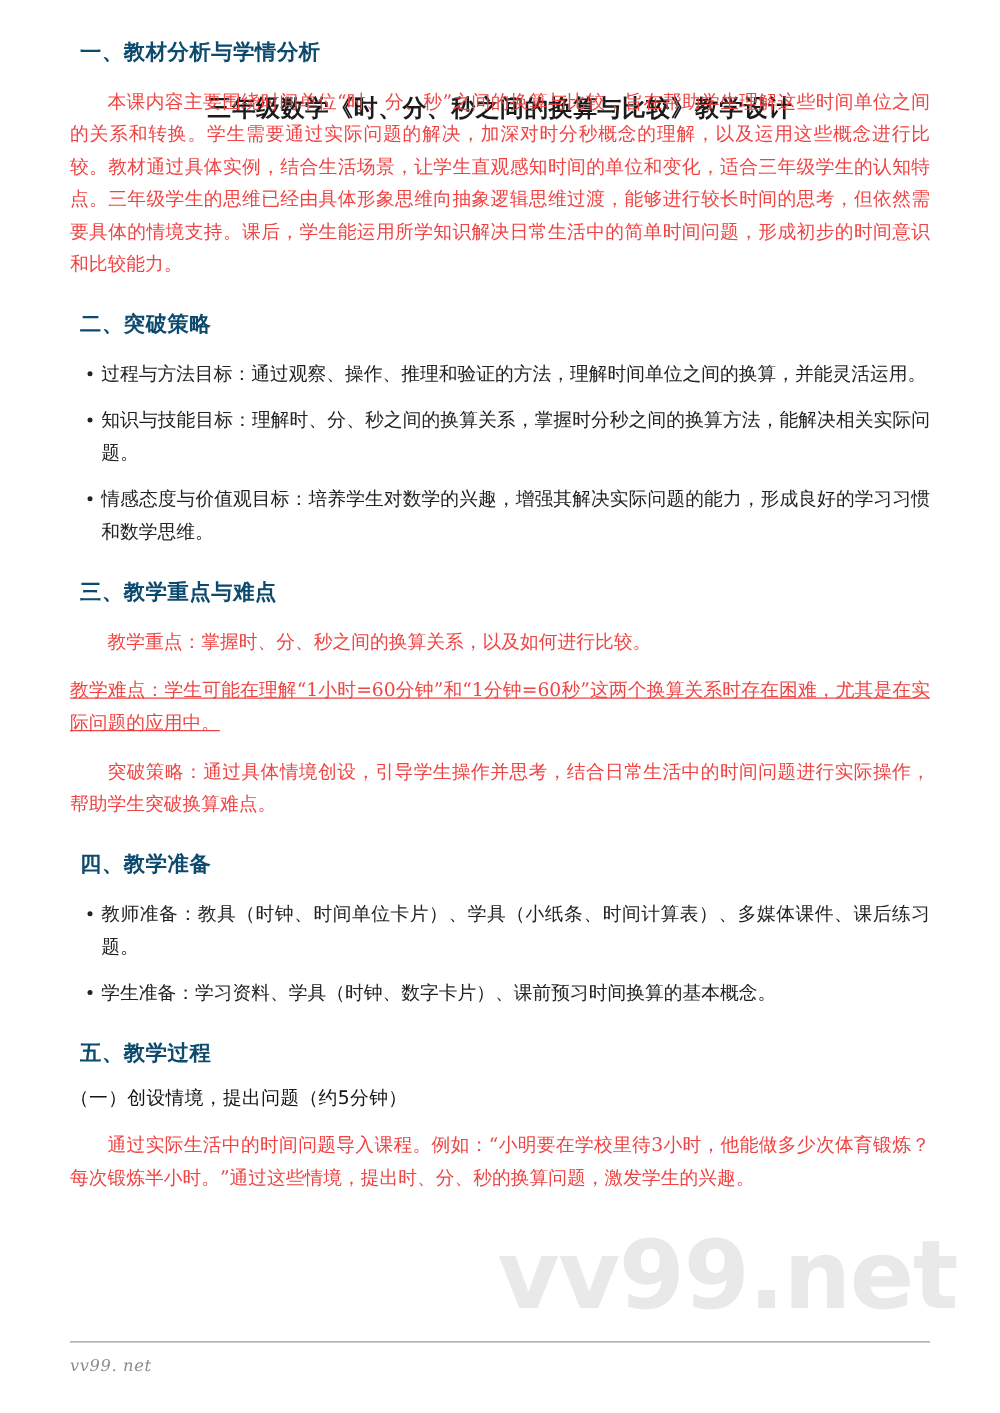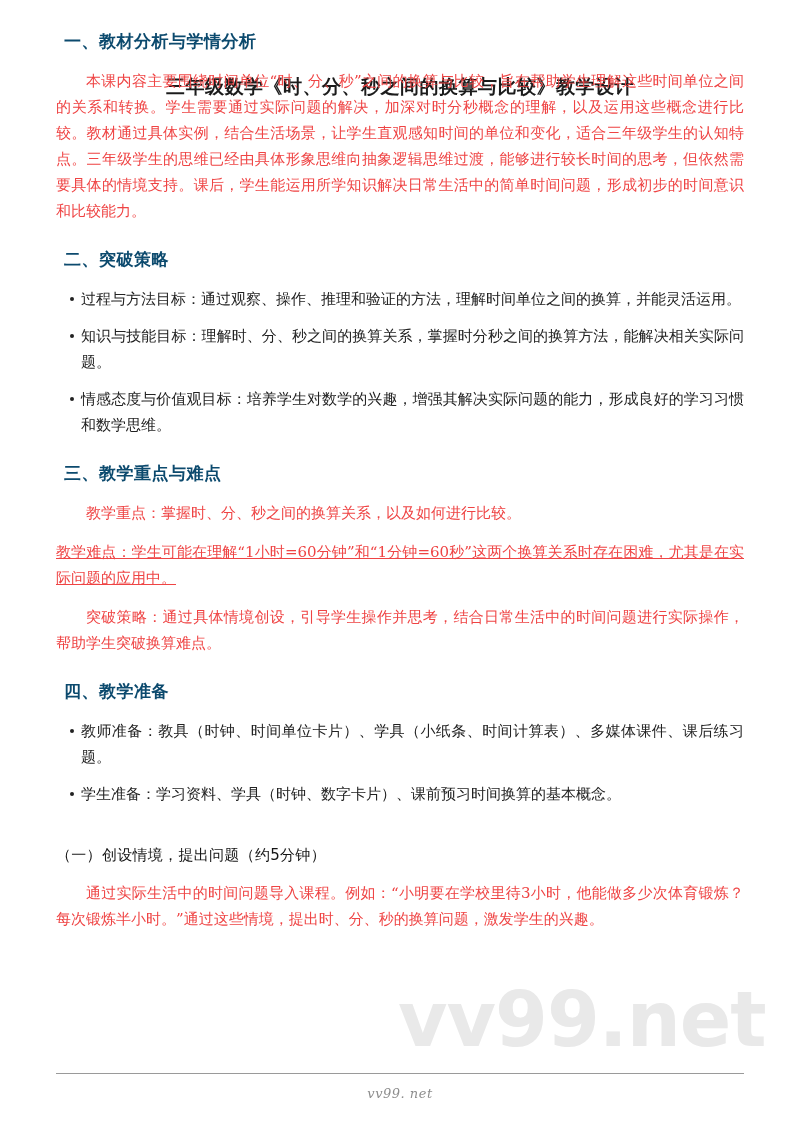--- a/index.html
+++ b/index.html
@@ -147,21 +147,21 @@
     width: 688px;
     height: 0;
     border-top: 1px solid #9a9a9a;
     z-index: 2;
   }
   .footer-text {
     position: absolute;
     top: 1086px;
     left: 56px;
     width: 688px;
-    text-align: center;
+    text-align: left;
     font-family: "DejaVu Serif", "Liberation Serif", serif;
     font-style: italic;
     font-size: 13px;
     color: #8d8d8d;
     letter-spacing: 0.5px;
     z-index: 2;
   }
 </style>
 </head>
 <body>
@@ -204,20 +204,21 @@
 
     <div class="sec-h">四、教学准备</div>
     <div class="gap-sec"></div>
     <ul class="bullets">
       <li>教师准备：教具（时钟、时间单位卡片）、学具（小纸条、时间计算表）、多媒体课件、课后练习题。</li>
       <li>学生准备：学习资料、学具（时钟、数字卡片）、课前预习时间换算的基本概念。</li>
     </ul>
 
     <div class="gap-after-sec"></div>
 
+    <div class="sec-h">五、教学过程</div>
     <div class="gap-sec"></div>
     <div class="sub-h">（一）创设情境，提出问题（约5分钟）</div>
     <div class="gap-sec"></div>
     <p class="body indent">通过实际生活中的时间问题导入课程。例如：“小明要在学校里待3小时，他能做多少次体育锻炼？每次锻炼半小时。”通过这些情境，提出时、分、秒的换算问题，激发学生的兴趣。</p>
 
   </div>
 
   <div class="footer-rule"></div>
   <div class="footer-text">vv99. net</div>
 

